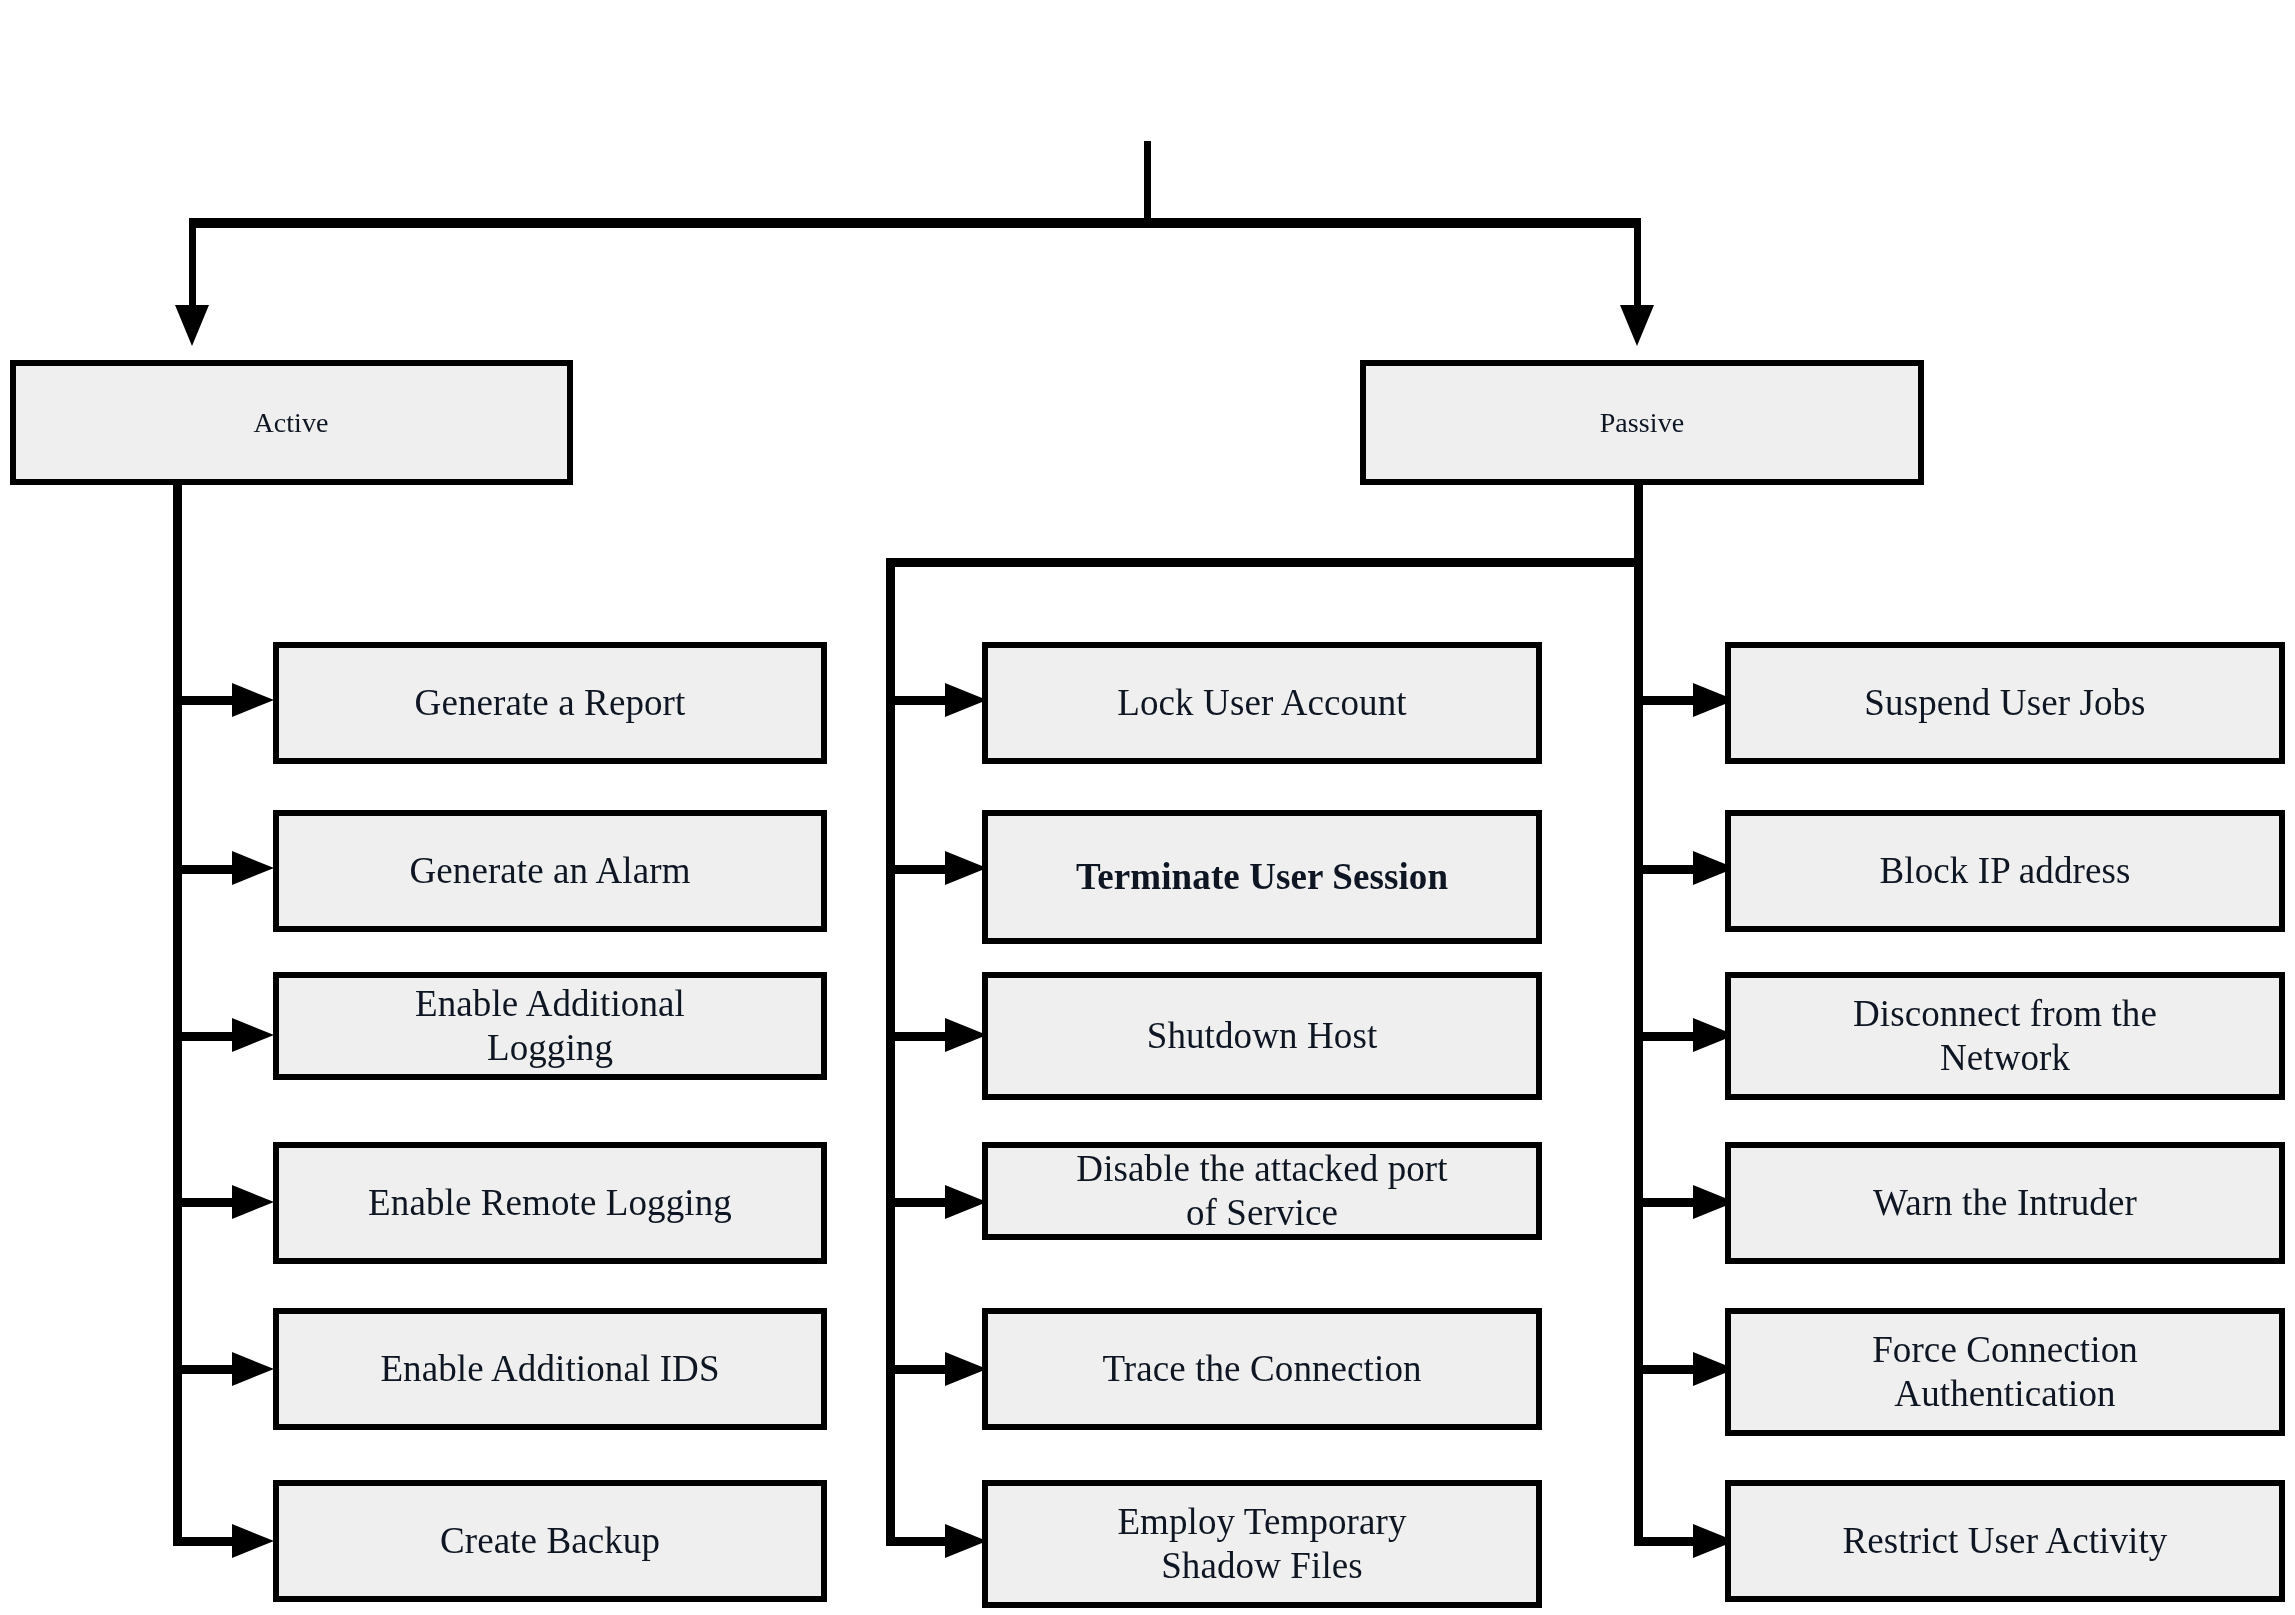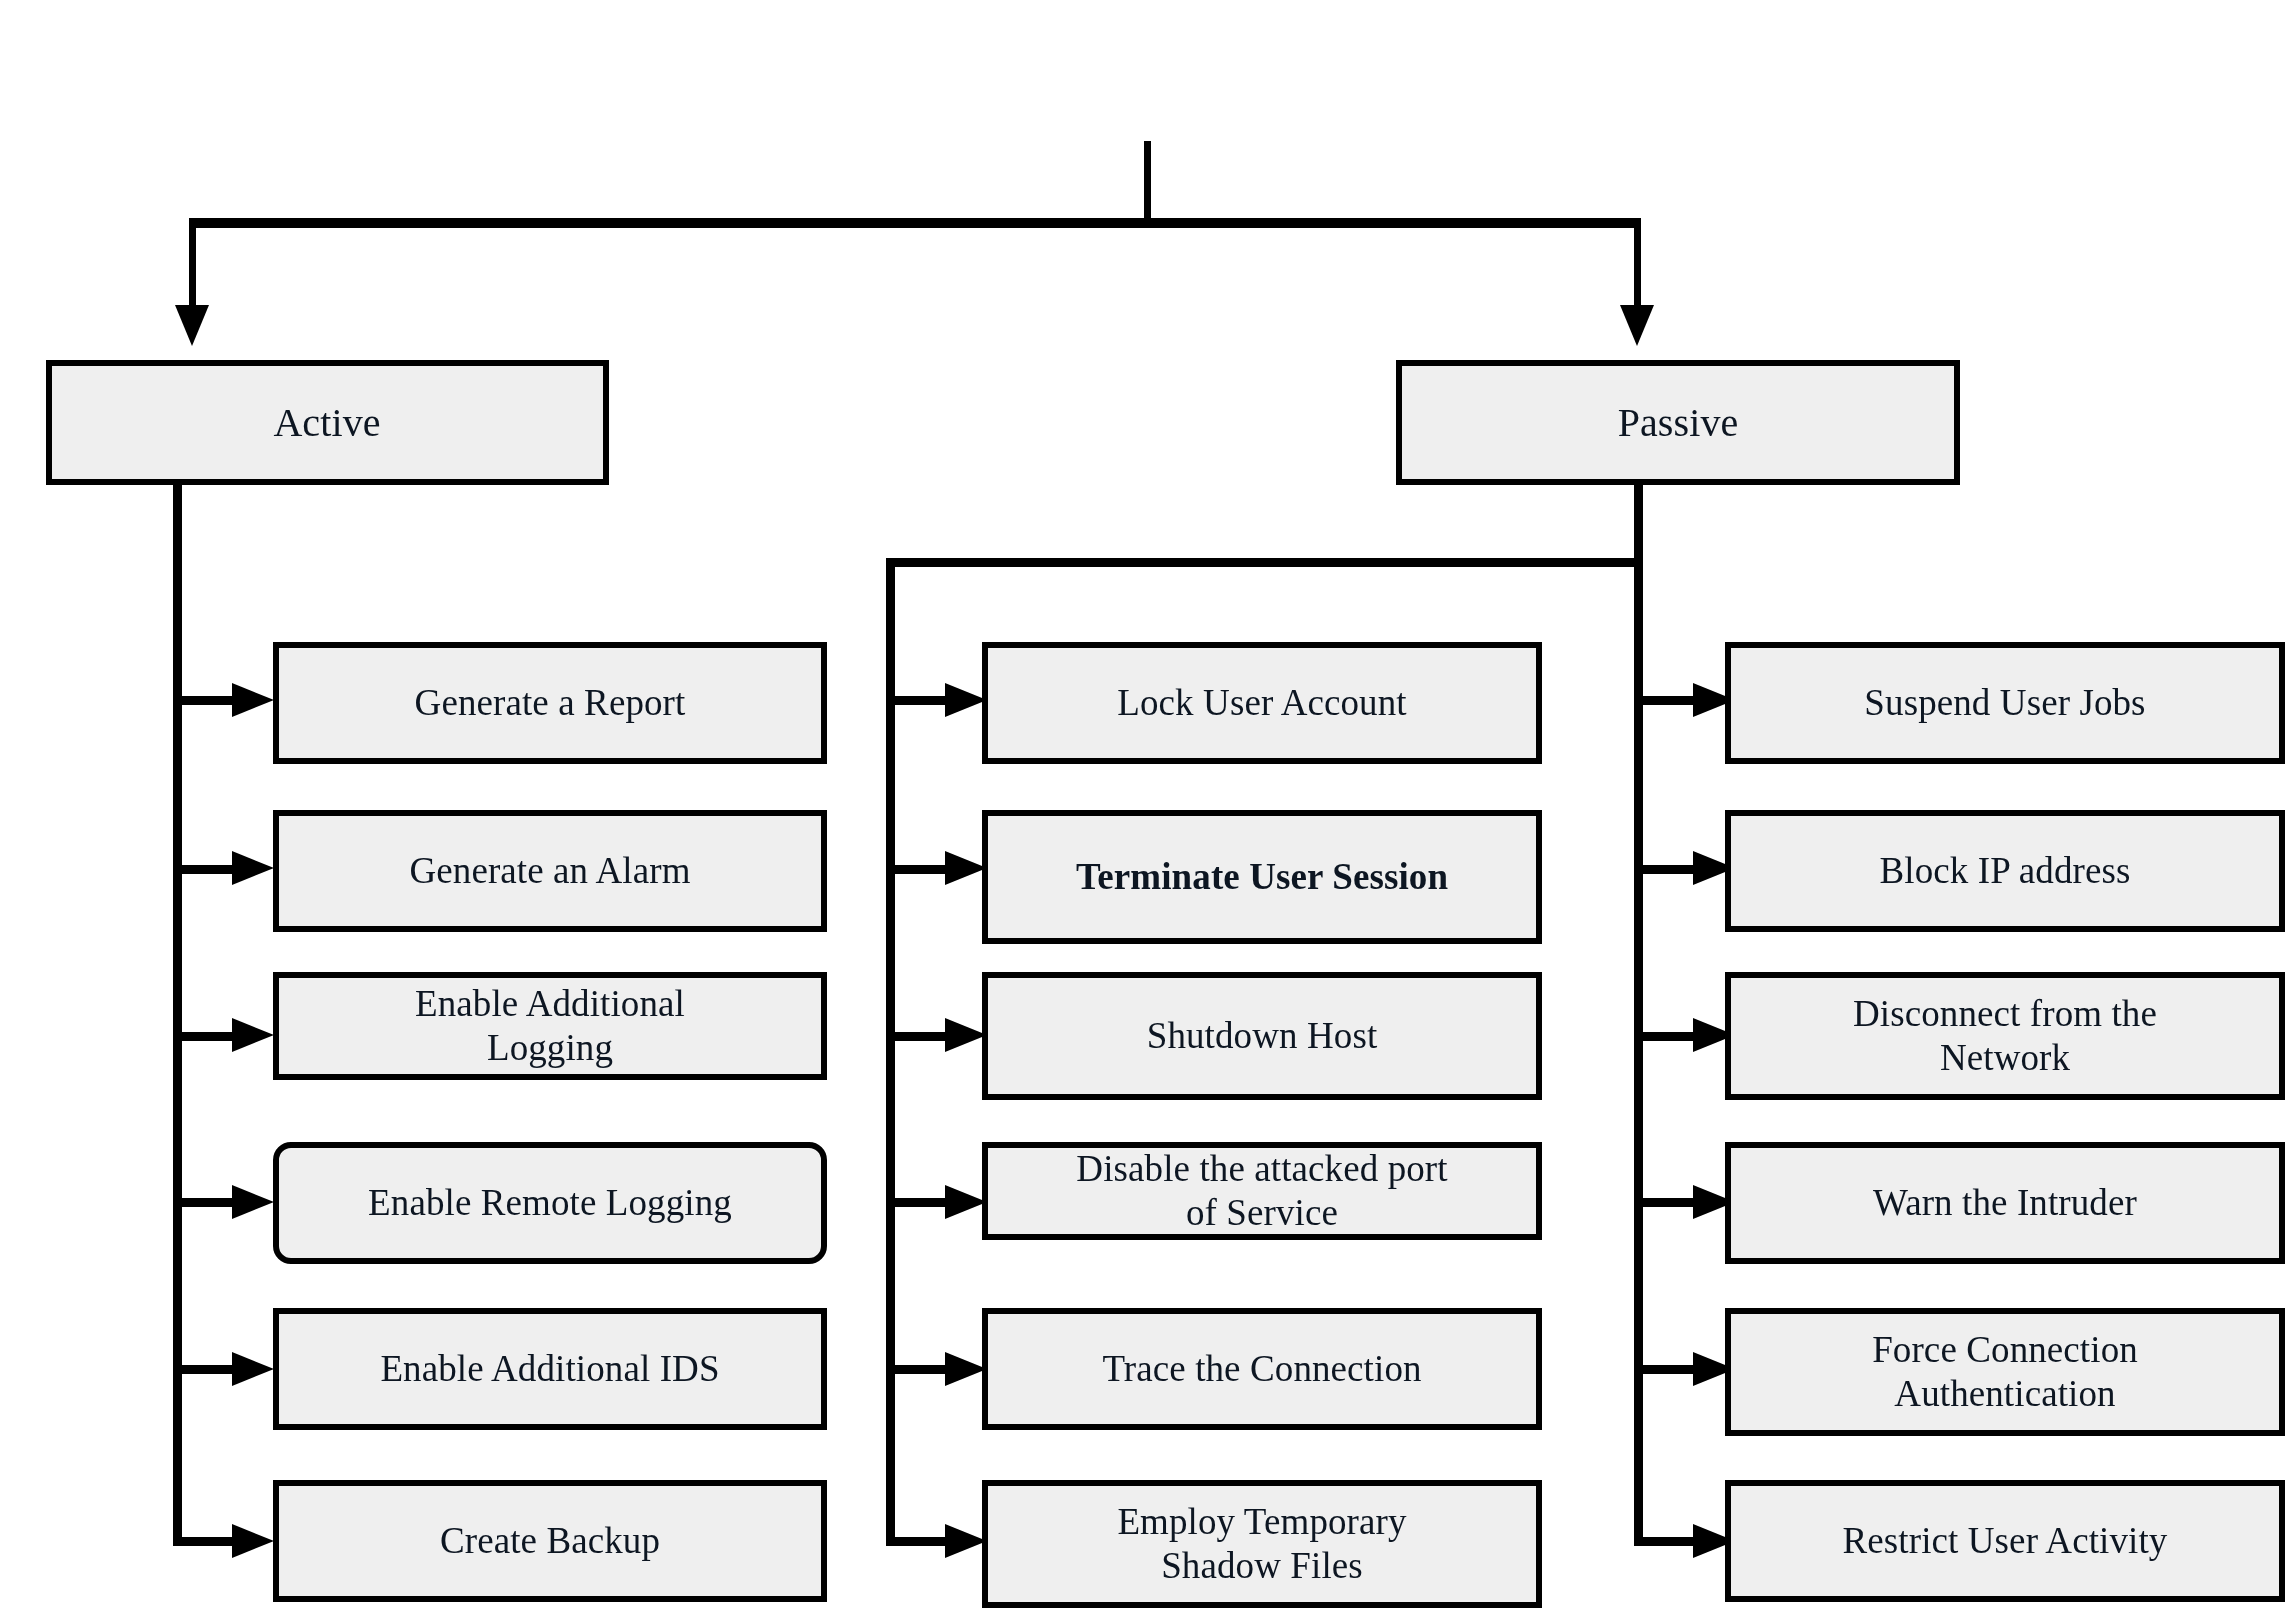--- a/index.html
+++ b/index.html
@@ -27,21 +27,21 @@
     color: #0d1622;
     line-height: 1.18;
     letter-spacing: 0.1px;
   }
   .node .label {
     display: block;
     padding: 0 6.8px;
     white-space: pre-line;
   }
   .node-root   { font-size: 40px; }
-  .node-branch { font-size: 40px; margin-left: 36px; }
+  .node-branch { font-size: 28px; }
   .node-leaf   { font-size: 37px; }
 
   
   .vline, .hline {
     position: absolute;
     background: #000000;
   }
   .arrow-down {
     position: absolute;
     width: 0; height: 0;
@@ -101,21 +101,21 @@
 
   <div class="hline" style="left:177px; top:1032px; width:62px; height:8.8px;"></div>
   <div class="arrow-right" style="left:232px; top:1018px;"></div>
   <div class="node node-leaf" style="left:273px; top:972px; width:554px; height:108px;">
     <span class="label">Enable Additional
 Logging</span>
   </div>
 
   <div class="hline" style="left:177px; top:1198px; width:62px; height:8.8px;"></div>
   <div class="arrow-right" style="left:232px; top:1185px;"></div>
-  <div class="node node-leaf" style="left:273px; top:1142px; width:554px; height:122px;border-radius:18px;">
+  <div class="node node-leaf" style="left:273px; top:1142px; width:554px; height:122px;">
     <span class="label">Enable Remote Logging</span>
   </div>
 
   <div class="hline" style="left:177px; top:1365px; width:62px; height:8.8px;"></div>
   <div class="arrow-right" style="left:232px; top:1352px;"></div>
   <div class="node node-leaf" style="left:273px; top:1308px; width:554px; height:122px;">
     <span class="label">Enable Additional IDS</span>
   </div>
 
   <div class="hline" style="left:177px; top:1537px; width:62px; height:8.8px;"></div>

